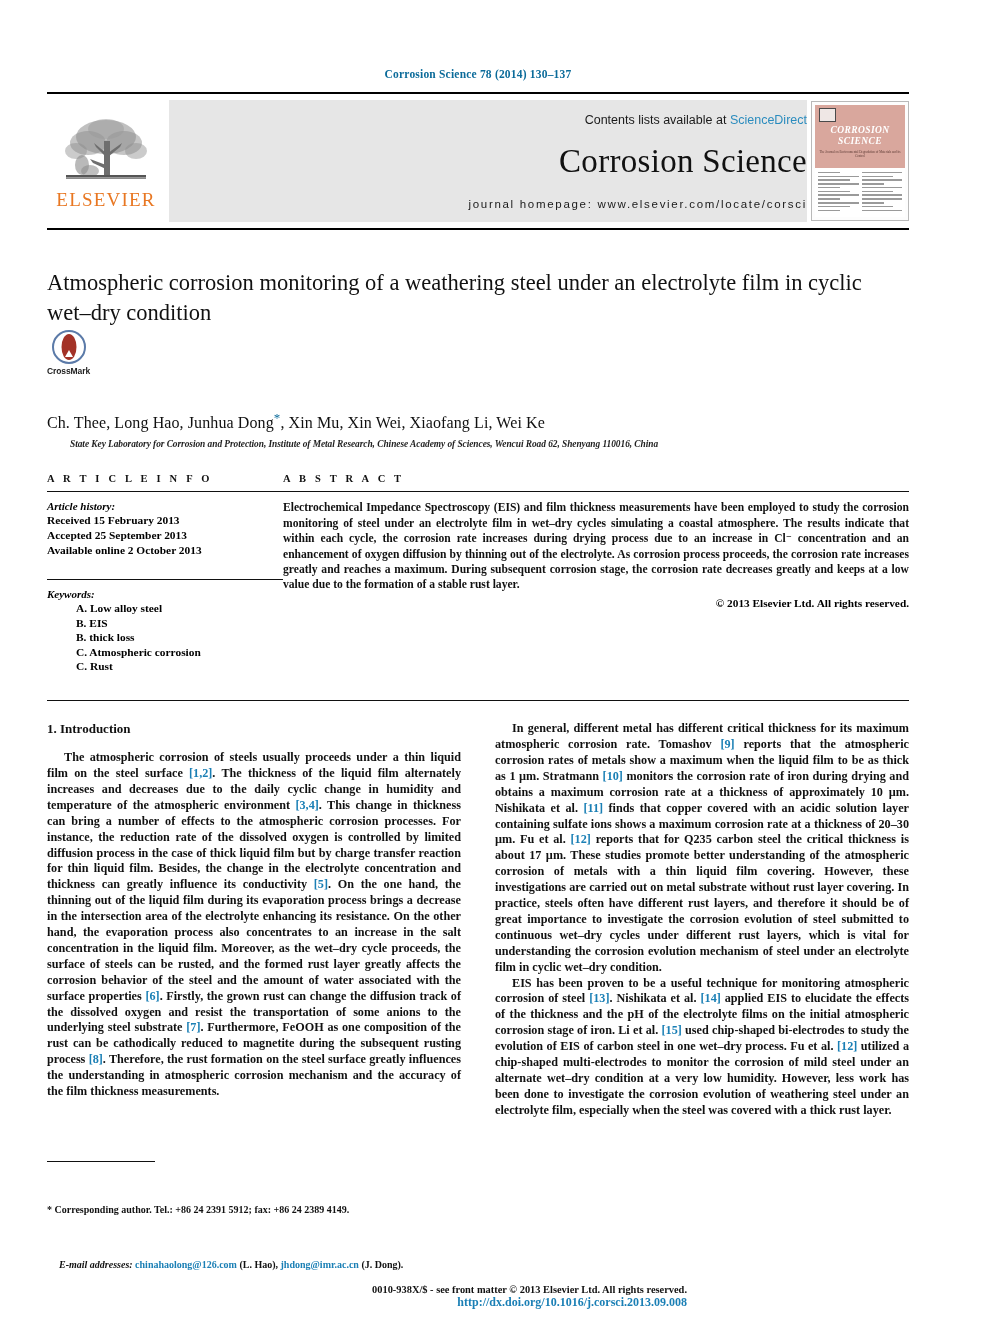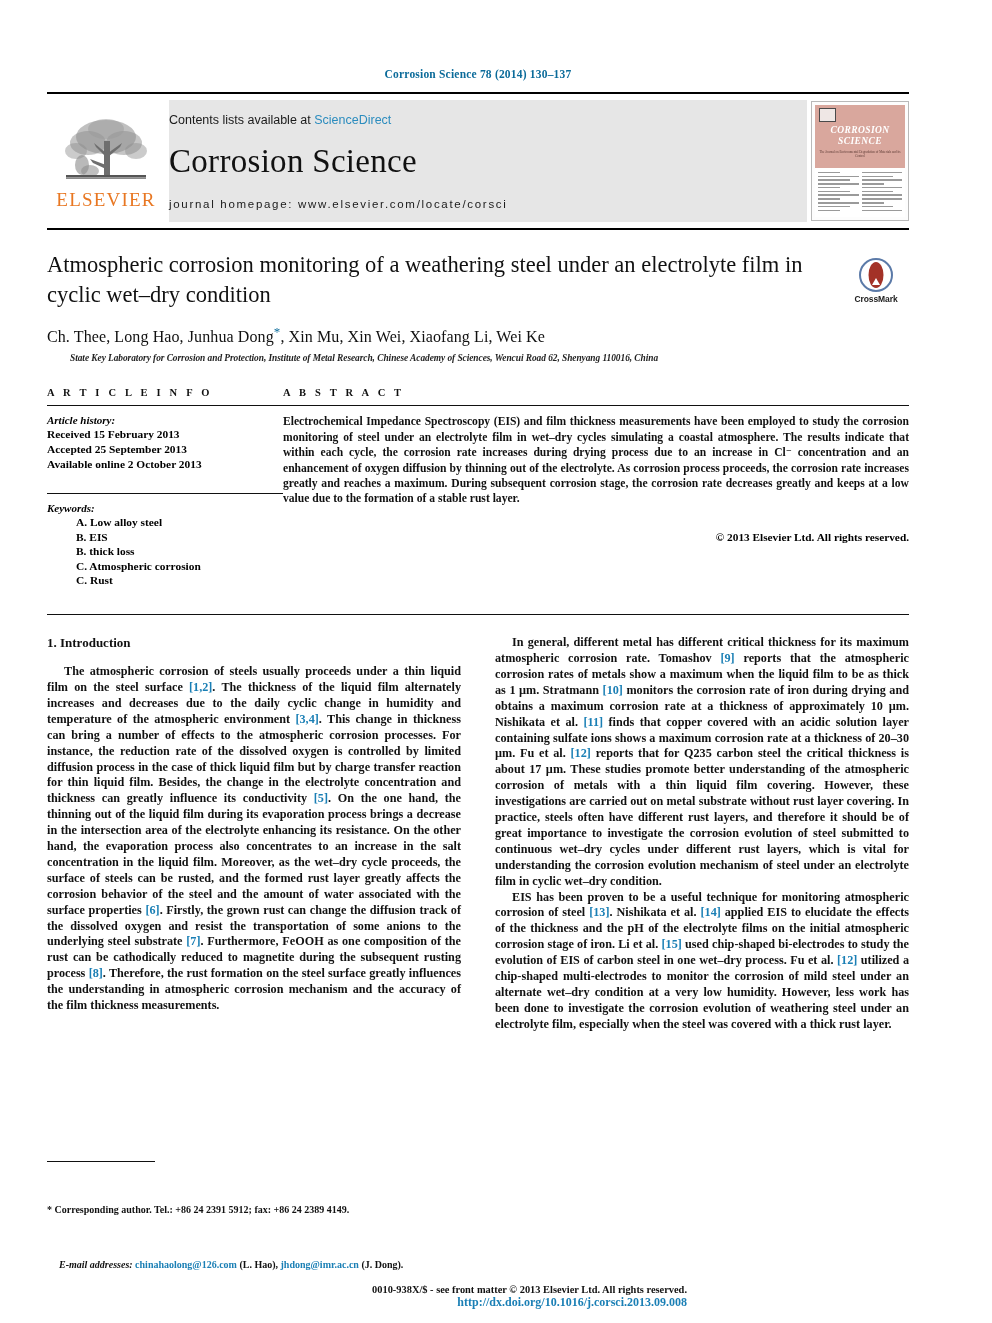--- a/index.html
+++ b/index.html
@@ -62,21 +62,21 @@
     letter-spacing: 1.2px;
     line-height: 1;
     margin-top: 1px;
   }
   .banner {
     flex: 1 1 auto;
     background: #e6e6e6;
     margin: 6px 4px 6px 4px;
     display: flex;
     flex-direction: column;
-    align-items: flex-start;
+    align-items: flex-end;
     justify-content: center;
     position: relative;
   }
   .contents-line {
     font-family: "Liberation Sans", sans-serif;
     font-size: 12.5px;
     color: #1a1a1a;
     margin-top: 4px;
   }
   .contents-line .sd {
@@ -149,23 +149,24 @@
   .cover-line {
     height: 1.6px;
     background: #9a9a9a;
     margin-bottom: 2.2px;
   }
   .cover-line.short { width: 55%; }
   .cover-line.mid { width: 78%; }
 
   
   .title-block {
-    margin-top: 20px;
-    display: flex;
-    align-items: center;
+    margin-top: 38px;
+    display: flex;
+    align-items: flex-start;
+    flex-direction: column;
   }
   .title-text {
     flex: 1 1 auto;
     font-size: 22.5px;
     line-height: 30px;
     color: #111;
     padding-right: 12px;
   }
   .crossmark {
     flex: 0 0 66px;
@@ -243,21 +244,21 @@
     font-size: 11.6px;
     line-height: 15.4px;
     text-align: justify;
     font-weight: bold;
     color: #111;
   }
   .abstract-copy {
     text-align: right;
     font-size: 11.3px;
     font-weight: bold;
-    margin-top: 24px;
+    margin-top: 4px;
   }
 
   
   .body-sep {
     border-top: 1.2px solid #111;
     margin-top: 26px;
   }
   .columns {
     margin-top: 20px;
     display: flex;

